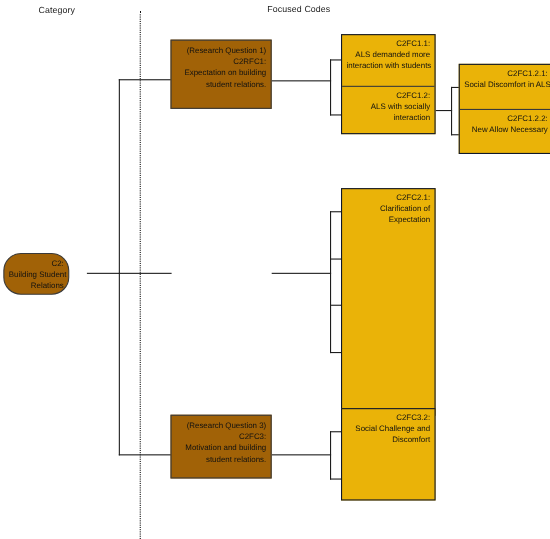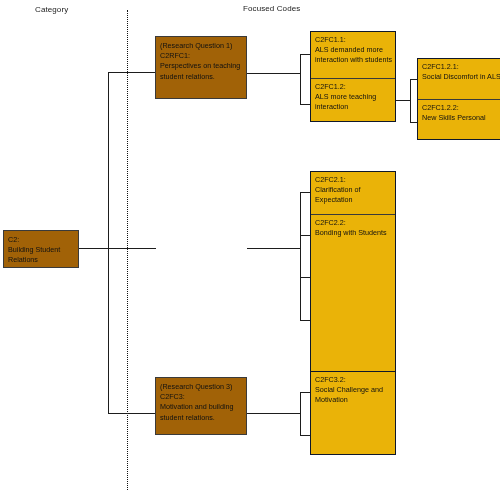--- a/index.html
+++ b/index.html
@@ -8,20 +8,21 @@
     padding: 0;
     background: #ffffff;
   }
   #canvas {
     position: relative;
     width: 500px;
     height: 490px;
     background: #ffffff;
     font-family: "Liberation Sans", "DejaVu Sans", sans-serif;
     overflow: hidden;
+    text-align: right;
   }
   .col-header {
     position: absolute;
     font-size: 8px;
     color: #1a1a1a;
     letter-spacing: 0.1px;
     white-space: nowrap;
   }
   .divider-dotted {
     position: absolute;
@@ -111,78 +112,74 @@
   <div class="hline" style="left:300px; top:192px; width:11px;"></div>
   <div class="hline" style="left:300px; top:235px; width:11px;"></div>
   <div class="hline" style="left:300px; top:277px; width:11px;"></div>
   <div class="hline" style="left:300px; top:320px; width:11px;"></div>
 
   <div class="hline" style="left:247px; top:413px; width:54px;"></div>
   <div class="vline" style="left:300px; top:392px; height:44px;"></div>
   <div class="hline" style="left:300px; top:392px; width:11px;"></div>
   <div class="hline" style="left:300px; top:435px; width:11px;"></div>
 
-  <div class="node" style="left:3px; top:230px; width:76px; height:38px;">
+  <div class="node" style="left:3px; top:230px; width:60px; height:38px;border-radius:16px;">
     <span class="ln">C2:</span>
     <span class="ln">Building Student</span>
     <span class="ln">Relations</span>
   </div>
 
   <div class="node" style="left:155px; top:36px; width:92px; height:63px;">
     <span class="ln">(Research Question 1)</span>
     <span class="ln">C2RFC1:</span>
-    <span class="ln">Perspectives on teaching</span>
+    <span class="ln">Expectation on building</span>
     <span class="ln">student relations.</span>
   </div>
 
 
   <div class="node" style="left:155px; top:377px; width:92px; height:58px;">
     <span class="ln">(Research Question 3)</span>
     <span class="ln">C2FC3:</span>
     <span class="ln">Motivation and building</span>
     <span class="ln">student relations.</span>
   </div>
 
   <div class="stack" style="left:310px; top:31px; width:86px; height:91px;">
     <div class="stack-cell" style="height:47px;">
       <span class="ln">C2FC1.1:</span>
       <span class="ln">ALS demanded more</span>
       <span class="ln">interaction with students</span>
     </div>
     <div class="stack-cell" style="height:44px;">
       <span class="ln">C2FC1.2:</span>
-      <span class="ln">ALS more teaching</span>
+      <span class="ln">ALS with socially</span>
       <span class="ln">interaction</span>
     </div>
   </div>
 
   <div class="stack" style="left:417px; top:58px; width:86px; height:82px;">
     <div class="stack-cell" style="height:41px;">
       <span class="ln">C2FC1.2.1:</span>
       <span class="ln">Social Discomfort in ALSs</span>
     </div>
     <div class="stack-cell" style="height:41px;">
       <span class="ln">C2FC1.2.2:</span>
-      <span class="ln">New Skills Personal</span>
+      <span class="ln">New Allow Necessary</span>
     </div>
   </div>
 
   <div class="stack" style="left:310px; top:171px; width:86px; height:207px;">
     <div class="stack-cell" style="height:43px;">
       <span class="ln">C2FC2.1:</span>
       <span class="ln">Clarification of</span>
       <span class="ln">Expectation</span>
     </div>
-    <div class="stack-cell" style="height:42px;">
-      <span class="ln">C2FC2.2:</span>
-      <span class="ln">Bonding with Students</span>
-    </div>
   </div>
 
   <div class="stack" style="left:310px; top:371px; width:86px; height:84px;">
     <div class="stack-cell" style="height:42px;">
       <span class="ln">C2FC3.2:</span>
       <span class="ln">Social Challenge and</span>
-      <span class="ln">Motivation</span>
+      <span class="ln">Discomfort</span>
     </div>
   </div>
 
 </div>
 
 </body></html>

